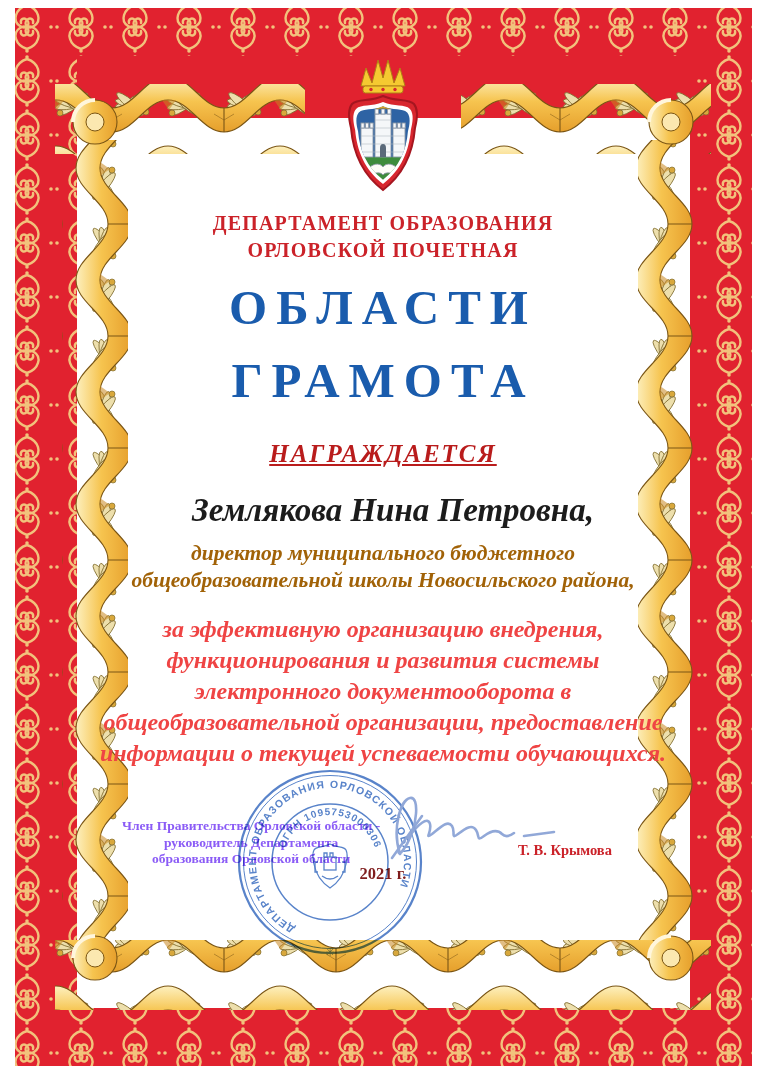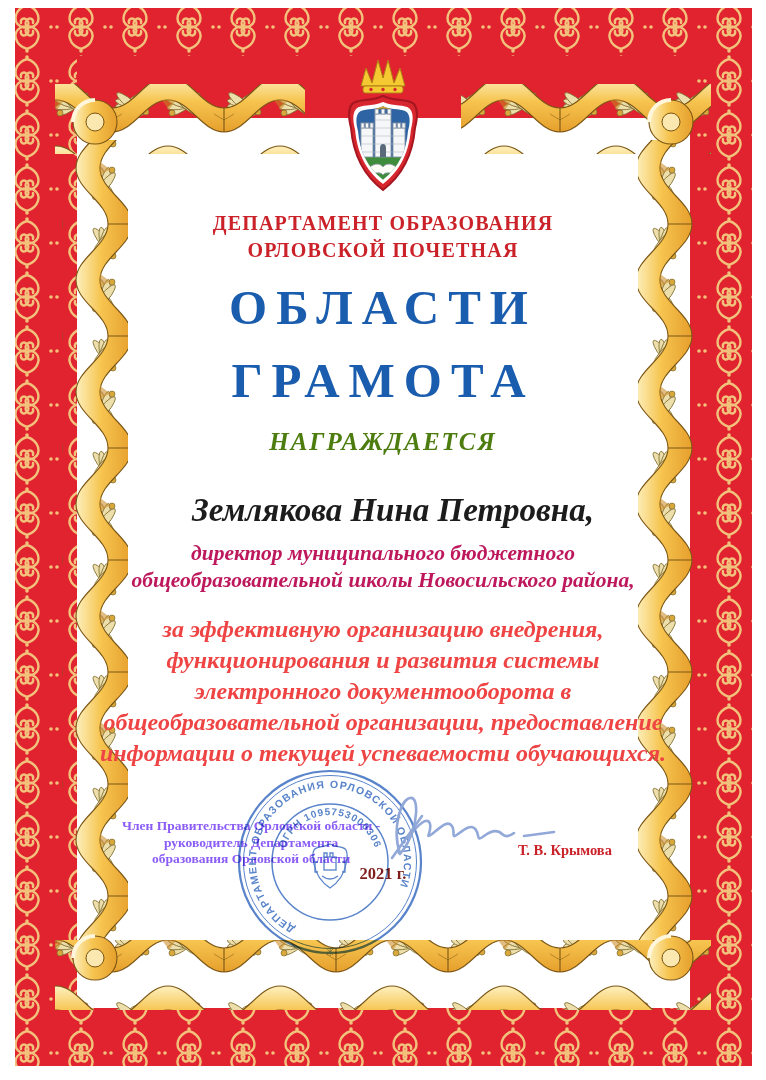--- a/index.html
+++ b/index.html
@@ -2,23 +2,23 @@
 <html><head>
 <meta charset="utf-8">
 <style>
   html,body{margin:0;padding:0;background:#fff;}
   .page{position:relative;width:766px;height:1080px;background:#ffffff;overflow:hidden;
         font-family:"Liberation Serif","DejaVu Serif",serif;}
   .abs{position:absolute;}
   .center{left:0;right:0;text-align:center;}
   .dept{top:210px;color:#CB2229;font-weight:bold;font-size:20px;letter-spacing:1.2px;line-height:27px;}
   .title{top:271px;color:#1A5CAD;font-weight:bold;font-size:49px;letter-spacing:9px;line-height:73px;}
-  .awarded{top:428px;color:#4d7c0f;font-style:italic;font-weight:bold;font-size:25px;letter-spacing:2px;}
+  .awarded{top:440px;color:#b91c1c;font-style:italic;font-weight:bold;font-size:25px;letter-spacing:2px;text-decoration:underline;}
   .name{top:492px;color:#1c1c1c;font-style:italic;font-weight:bold;font-size:33px;padding-left:20px;}
-  .position{top:540px;color:#be185d;font-style:italic;font-weight:bold;font-size:21.5px;line-height:27px;}
+  .position{top:540px;color:#a16207;font-style:italic;font-weight:bold;font-size:21.5px;line-height:27px;}
   .citation{top:614px;color:#ef4444;font-style:italic;font-weight:bold;font-size:24px;line-height:31px;}
   .signatory{top:818px;left:122px;color:#8b5cf6;font-weight:bold;font-size:13.5px;line-height:16.5px;text-align:center;}
   .krymova{top:842px;left:518px;color:#CB2229;font-weight:bold;font-size:14.5px;}
   .year{top:864px;color:#7f1d1d;font-weight:bold;font-size:16.5px;text-align:center;}
   svg.bg{left:0;top:0;}
   svg.arms{left:320px;top:56px;}
   svg.stamp{left:212px;top:744px;opacity:.86;mix-blend-mode:multiply;}
   svg.sig{left:386px;top:786px;}
 </style>
 </head>

